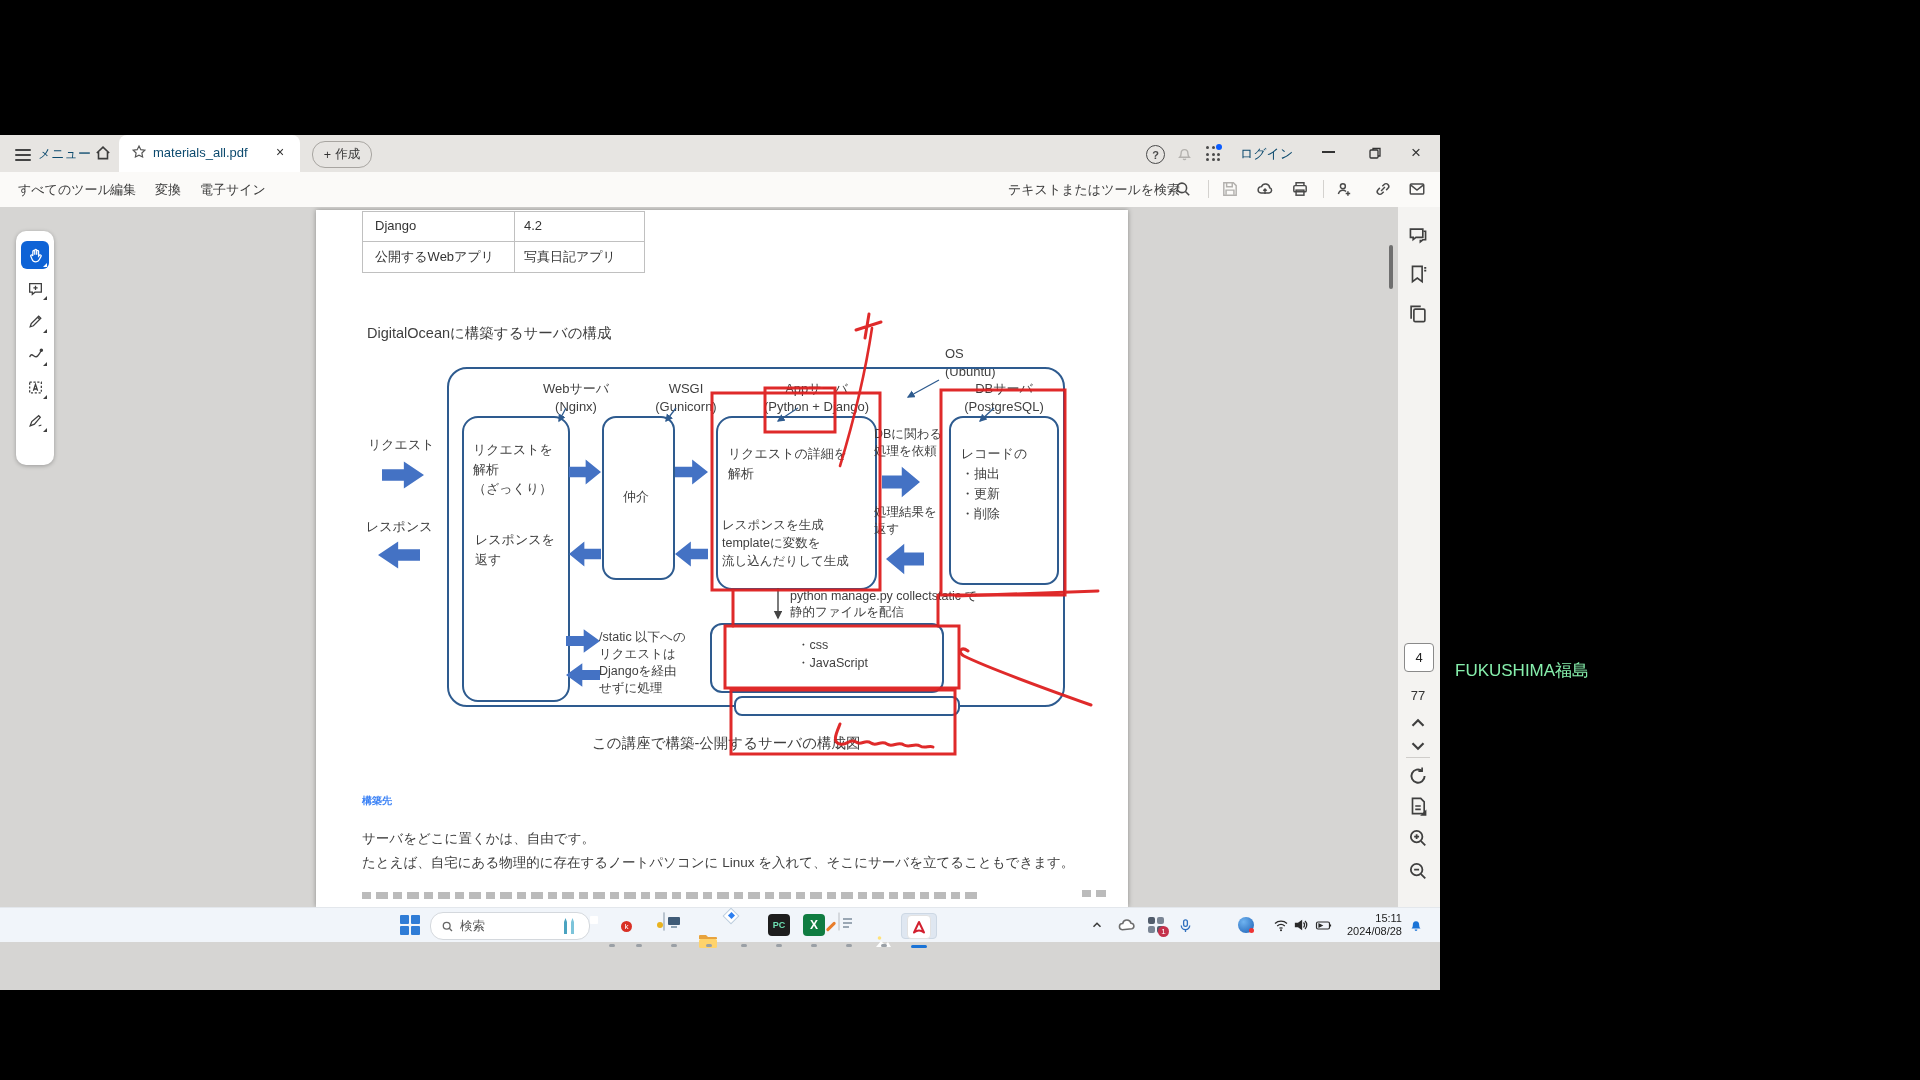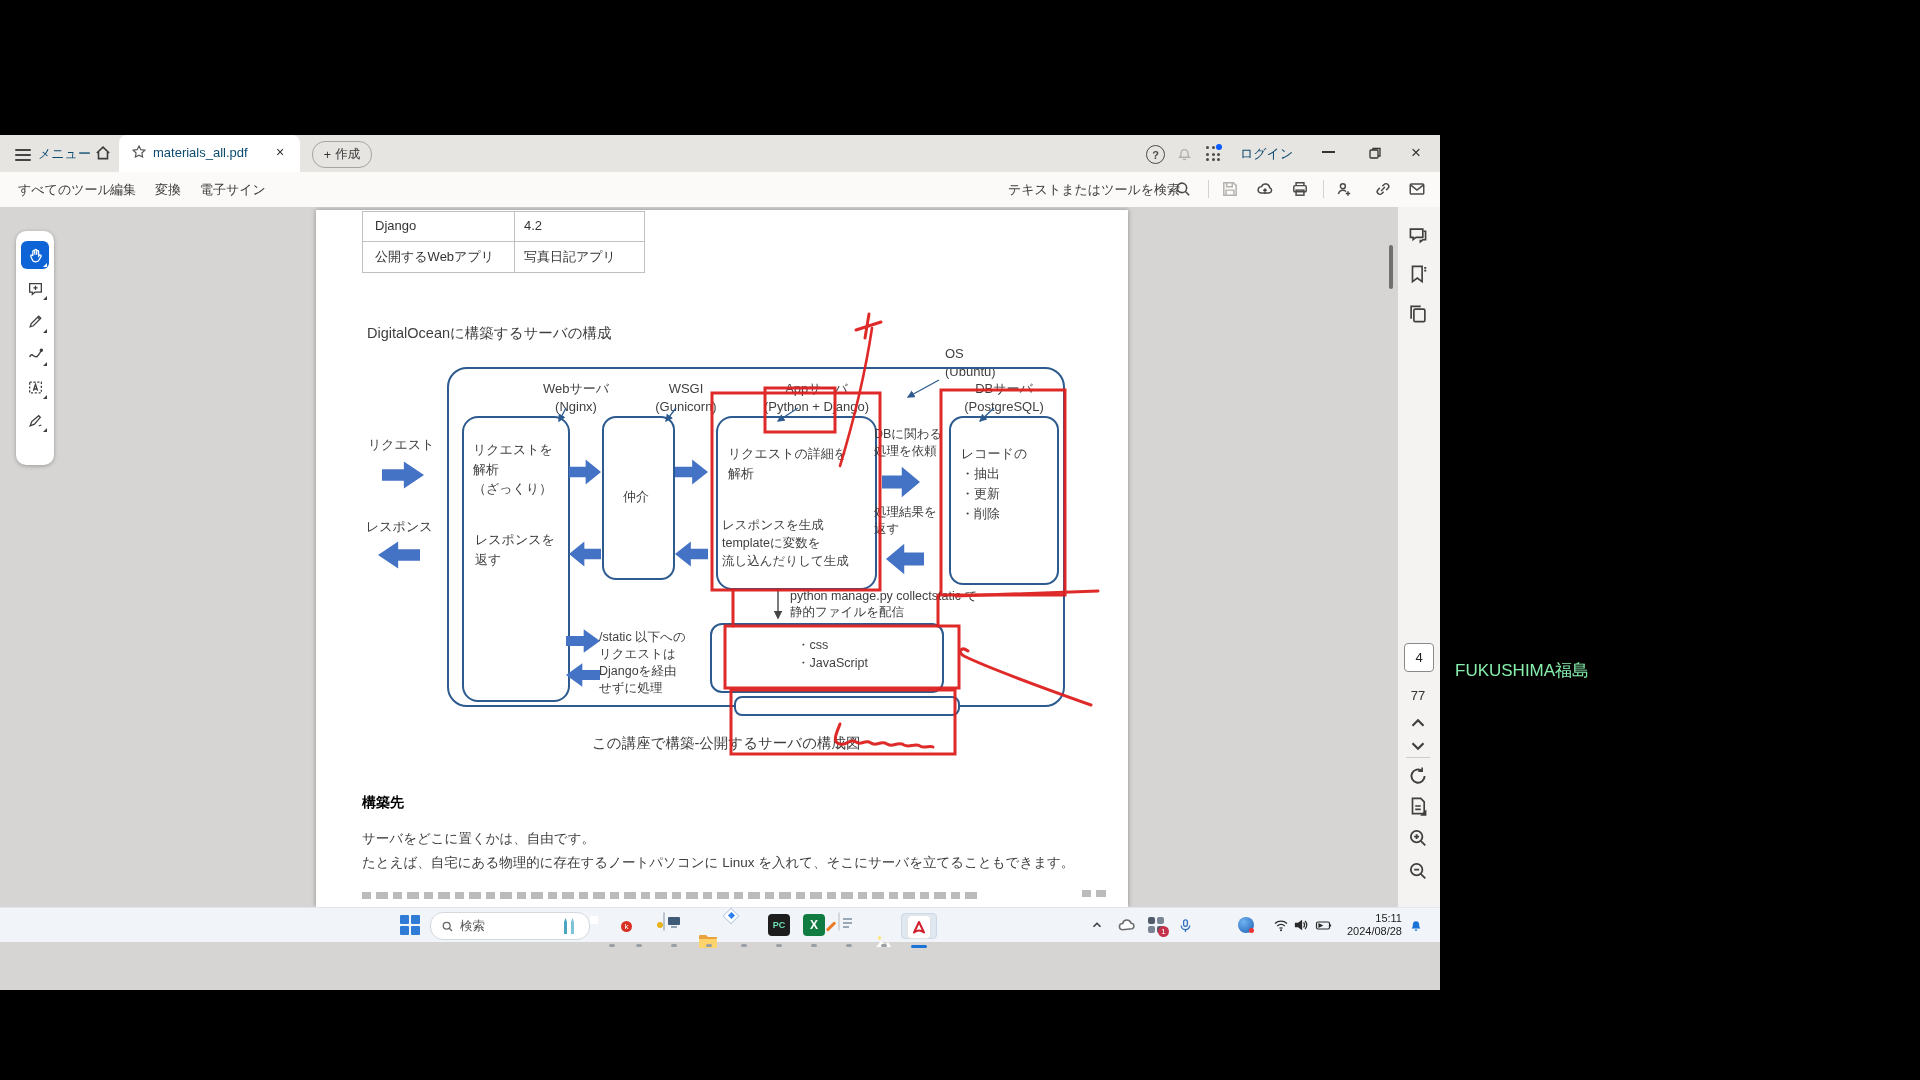--- a/index.html
+++ b/index.html
@@ -324,21 +324,21 @@
 
         <div class="barrow" style="left:250px;top:418px;width:34px;height:26px;"></div>
         <div class="barrow lft" style="left:250px;top:452px;width:34px;height:26px;"></div>
         <div class="abs dg pl" style="left:283px;top:419px;line-height:1.35;font-size:12.5px;">/static 以下への
 リクエストは
 Djangoを経由
 せずに処理</div>
 
         <div class="abs dg" style="left:276px;top:524px;font-size:14.5px;">この講座で構築-公開するサーバの構成図</div>
 
-        <div class="abs" style="left:46px;top:584px;font-size:14px;font-weight:bold;color:#000000;">構築先</div>
+        <div class="abs" style="left:46px;top:584px;font-size:10px;font-weight:bold;color:#3b82f6;">構築先</div>
         <div class="abs dg" style="left:46px;top:620px;font-size:13.5px;">サーバをどこに置くかは、自由です。</div>
         <div class="abs dg" style="left:46px;top:644px;font-size:13.5px;">たとえば、自宅にある物理的に存在するノートパソコンに Linux を入れて、そこにサーバを立てることもできます。</div>
         <div class="clipline" style="left:46px;top:682px;width:620px;"></div>
         <div class="clipline" style="left:766px;top:680px;width:24px;"></div>
 
         <svg class="abs" style="left:0;top:0;" width="812" height="697" viewBox="0 0 812 697">
           <defs>
             <marker id="ab" markerWidth="7" markerHeight="7" refX="5" refY="3" orient="auto">
                 <path d="M0 0L6 3L0 6z" fill="#2e5b8f"></path>
               </marker>

